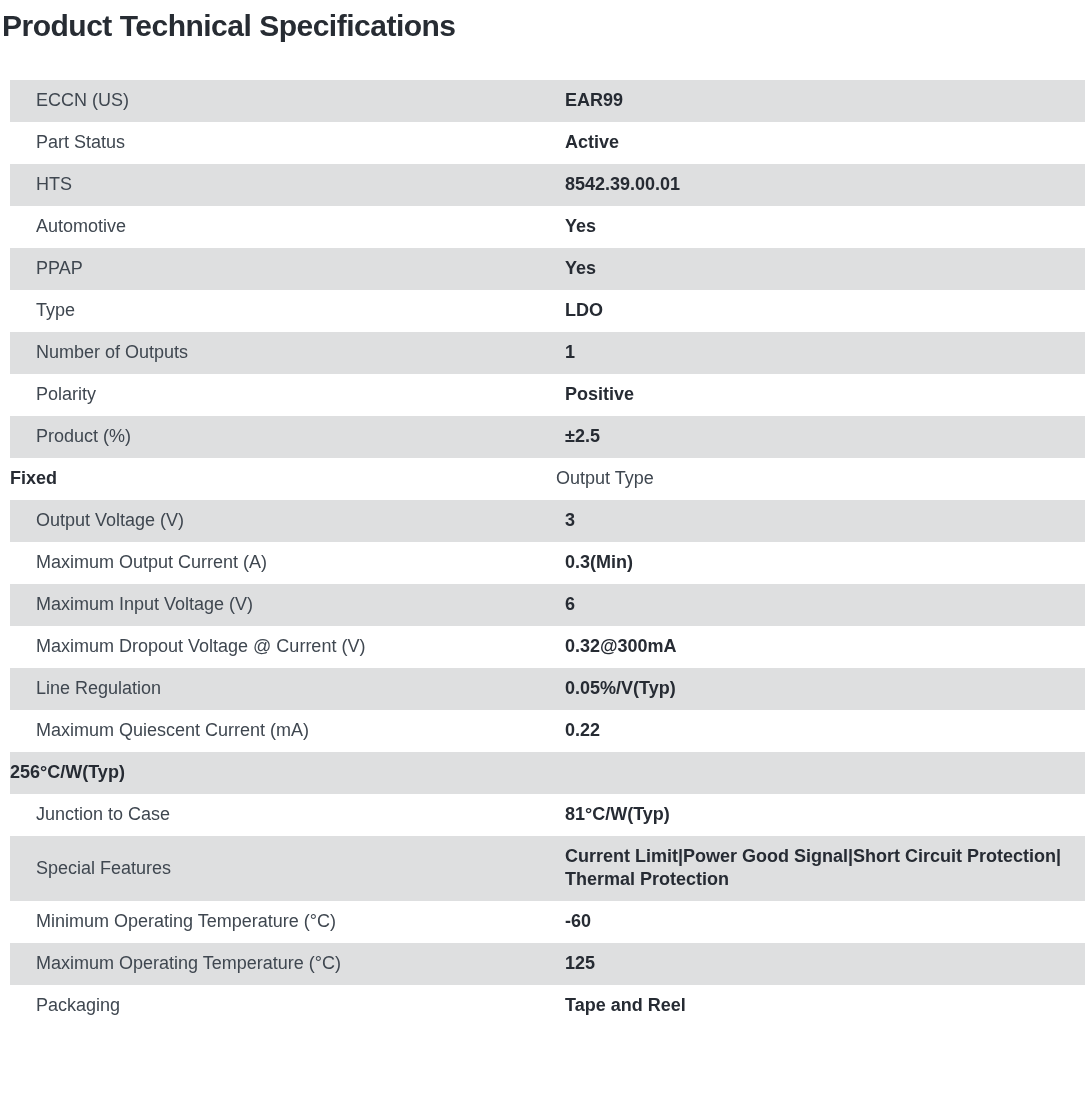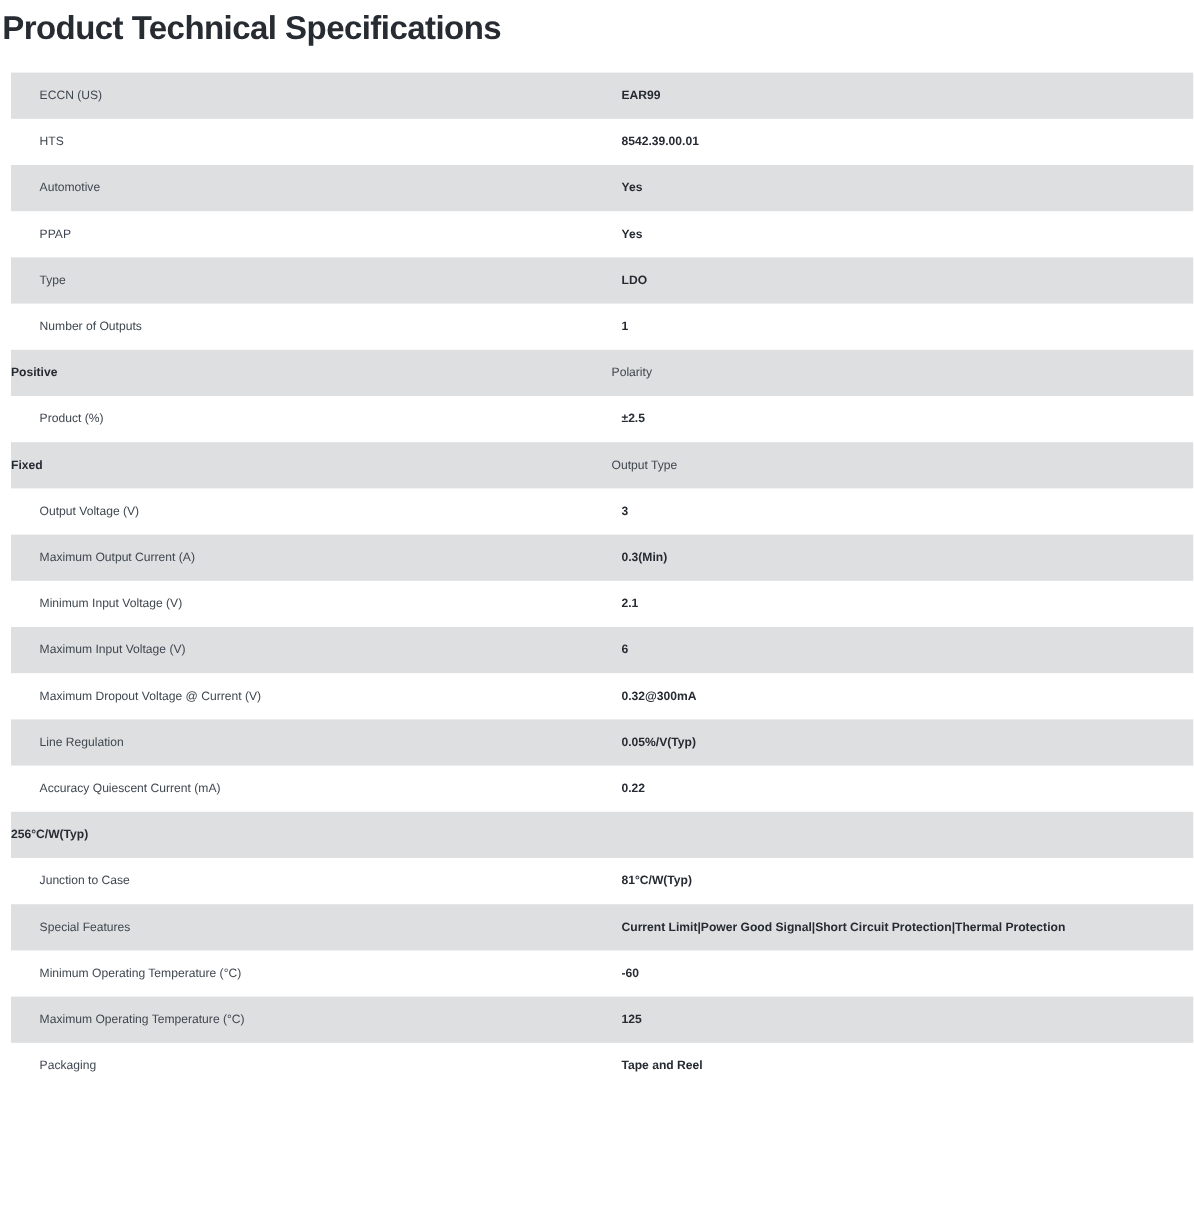--- a/index.html
+++ b/index.html
@@ -22,38 +22,38 @@
     background: #ffffff;
   }
   h1.page-title {
     margin: 0;
     padding: 8px 0 0 2px;
     font-size: 30px;
     line-height: 1.2;
     font-weight: 700;
     letter-spacing: -0.5px;
     color: var(--title-color);
-    height: 66px;
+    height: 80px;
   }
   .spec-table {
     margin-left: 10px;
     width: 1075px;
   }
   .spec-row {
     display: flex;
     align-items: center;
     min-height: 42px;
   }
   .spec-row:nth-child(odd) {
     background: var(--row-alt);
   }
   .spec-cell {
     padding-top: 9px;
     padding-bottom: 9px;
-    font-size: 11px;
+    font-size: 18px;
     line-height: 1.3;
   }
   .spec-cell.label {
     flex: 0 0 555px;
     padding-left: 26px;
     padding-right: 20px;
     color: var(--label-color);
     font-weight: 400;
   }
   .spec-cell.value {
@@ -69,77 +69,77 @@
 
 <div class="page">
   <h1 class="page-title">Product Technical Specifications</h1>
 
   <div class="spec-table" id="spec-table">
       <div class="spec-row">
         <div class="spec-cell label">ECCN (US)</div>
         <div class="spec-cell value">EAR99</div>
       </div>
       <div class="spec-row">
+        <div class="spec-cell label">Part Status</div>
+        <div class="spec-cell value">Active</div>
+      </div>
+      <div class="spec-row">
         <div class="spec-cell label">HTS</div>
         <div class="spec-cell value">8542.39.00.01</div>
       </div>
       <div class="spec-row">
         <div class="spec-cell label">Automotive</div>
         <div class="spec-cell value">Yes</div>
       </div>
       <div class="spec-row">
         <div class="spec-cell label">PPAP</div>
         <div class="spec-cell value">Yes</div>
       </div>
       <div class="spec-row">
         <div class="spec-cell label">Type</div>
         <div class="spec-cell value">LDO</div>
       </div>
       <div class="spec-row">
         <div class="spec-cell label">Number of Outputs</div>
         <div class="spec-cell value">1</div>
       </div>
       <div class="spec-row">
+        <div class="spec-cell label">Polarity</div>
         <div class="spec-cell value">Positive</div>
-        <div class="spec-cell label">Polarity</div>
       </div>
       <div class="spec-row">
         <div class="spec-cell label">Product (%)</div>
         <div class="spec-cell value">±2.5</div>
       </div>
       <div class="spec-row">
         <div class="spec-cell value">Fixed</div>
         <div class="spec-cell label">Output Type</div>
       </div>
       <div class="spec-row">
         <div class="spec-cell label">Output Voltage (V)</div>
         <div class="spec-cell value">3</div>
       </div>
       <div class="spec-row">
         <div class="spec-cell label">Maximum Output Current (A)</div>
         <div class="spec-cell value">0.3(Min)</div>
       </div>
       <div class="spec-row">
-        <div class="spec-cell label">Minimum Input Voltage (V)</div>
-        <div class="spec-cell value">2.1</div>
-      </div>
-      <div class="spec-row">
         <div class="spec-cell label">Maximum Input Voltage (V)</div>
         <div class="spec-cell value">6</div>
       </div>
       <div class="spec-row">
         <div class="spec-cell label">Maximum Dropout Voltage @ Current (V)</div>
         <div class="spec-cell value">0.32@300mA</div>
       </div>
       <div class="spec-row">
         <div class="spec-cell label">Line Regulation</div>
         <div class="spec-cell value">0.05%/V(Typ)</div>
       </div>
       <div class="spec-row">
-        <div class="spec-cell label">Accuracy Quiescent Current (mA)</div>
+        <div class="spec-cell label">Maximum Quiescent Current (mA)</div>
         <div class="spec-cell value">0.22</div>
       </div>
       <div class="spec-row">
         <div class="spec-cell value">256°C/W(Typ)</div>
       </div>
       <div class="spec-row">
         <div class="spec-cell label">Junction to Case</div>
         <div class="spec-cell value">81°C/W(Typ)</div>
       </div>
       <div class="spec-row">

